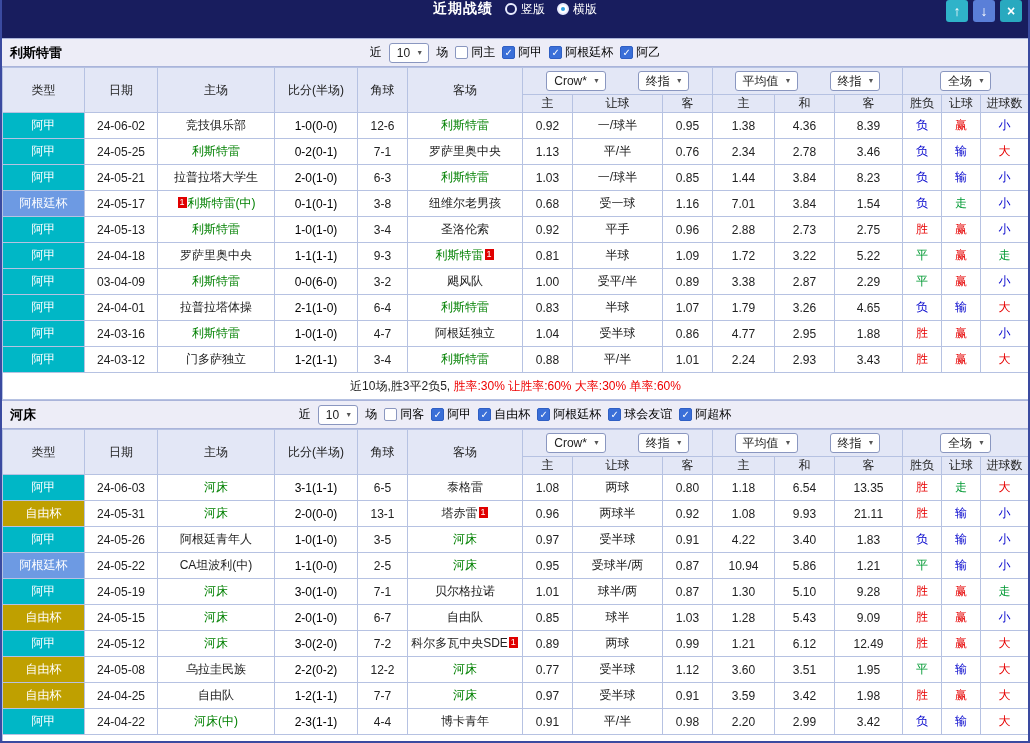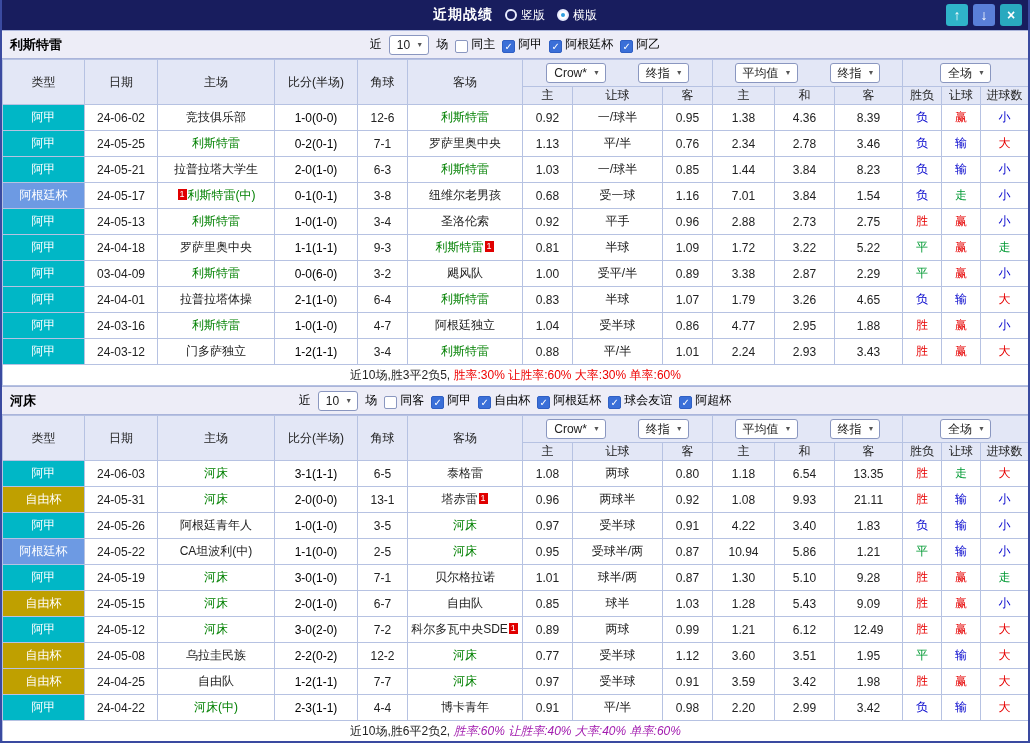--- a/index.html
+++ b/index.html
@@ -1,57 +1,57 @@
 <!DOCTYPE html>
 <html><head>
 <meta charset="utf-8">
 <style>
   *{box-sizing:border-box;margin:0;padding:0}
   html,body{width:1030px;background:#fff}
   body{font-family:"Liberation Sans","DejaVu Sans",sans-serif;font-size:12px;color:#222}
   .page{width:1030px;height:743px;border:2px solid #3a4aa0;border-top:none;overflow:hidden;background:#fff}
   
-  .titlebar{height:30px;background:#181d5e;display:flex;align-items:center;position:relative}
+  .titlebar{height:38px;background:#181d5e;display:flex;align-items:flex-start;position:relative}
   .title-center{position:absolute;left:0;right:0;display:flex;justify-content:center;align-items:center;gap:12px;color:#fff;pointer-events:none}
   .title-center *{pointer-events:auto}
   .title-text{font-weight:bold;font-size:14px;letter-spacing:1px}
   .radio{display:inline-flex;align-items:center;gap:4px;color:#fff;cursor:pointer;font-size:12px}
   .radio-dot{width:12px;height:12px;border-radius:50%;border:2px solid #e8ecff;background:transparent;display:inline-block;position:relative}
   .radio.on .radio-dot{background:#fff}
   .radio.on .radio-dot::after{content:"";position:absolute;inset:2px;border-radius:50%;background:#2f9fe0}
   .titlebar-buttons{margin-left:auto;display:flex;gap:5px;padding-right:6px;z-index:2}
   .tb-btn{width:22px;height:22px;border:none;border-radius:3px;color:#fff;font-size:14px;font-weight:bold;cursor:pointer;display:flex;align-items:center;justify-content:center;line-height:1}
   .tb-btn.up{background:#2fb3c9}
   .tb-btn.down{background:#5a7fd8}
   .tb-btn.close{background:#29a9bf}
   
   .section-bar{height:29px;background:#ededf7;border-top:1px solid #aab4da;border-bottom:1px solid #aab4da;display:flex;align-items:center;position:relative}
   .team-title{font-weight:bold;font-size:13px;padding-left:8px;color:#000;z-index:1}
   .filters{position:absolute;left:0;right:0;display:flex;justify-content:center;align-items:center;gap:7px}
   .flabel{color:#000}
   .select{display:inline-flex;align-items:center;gap:6px;background:#fff;border:1px solid #8a97c0;border-radius:3px;padding:2px 5px 2px 7px;cursor:pointer;line-height:14px}
   .sel-arrow{font-size:7px;color:#555}
-  .cb{display:inline-flex;align-items:flex-end;gap:3px;cursor:pointer;color:#000}
+  .cb{display:inline-flex;align-items:center;gap:3px;cursor:pointer;color:#000}
   .cb-box{width:13px;height:13px;border:1px solid #8a97c0;background:#fff;border-radius:2px;display:inline-flex;align-items:center;justify-content:center;font-size:10px;color:#fff;line-height:1}
   .cb-box.checked{background:#3a6fd8;border-color:#2f5fc4}
   
   .stats-table{border-collapse:collapse;width:100%;table-layout:fixed}
   .stats-table th,.stats-table td{border:1px solid #b6c2e2;text-align:center;overflow:hidden;white-space:nowrap;padding:0;font-weight:normal;font-size:12px}
   .stats-table thead th{background:#e3e7f6}
   .group{height:27px}
   .group .select{margin:0 16px}
   .subhead{height:18px}
   tr.row{height:26px}
   td.type{color:#fff}
   td.score{color:#000000}
   td.date,td.corner,td.odds{color:#222}
   .team{color:#222}
   .team.focus{color:#008000}
   .badge{display:inline-block;background:#e00000;color:#fff;font-size:9px;line-height:11px;min-width:9px;height:11px;vertical-align:top;margin:2px 1px 0;padding:0 1px}
-  td.foot{height:21px;background:#fff}
+  td.foot{height:27px;background:#fff}
   .c-red{color:#e60000}
   .c-blue{color:#0000cc}
   .c-green{color:#009933}
 </style>
 </head>
 <body>
 
 <div class="page">
   <div class="titlebar">
     <div class="title-center">

